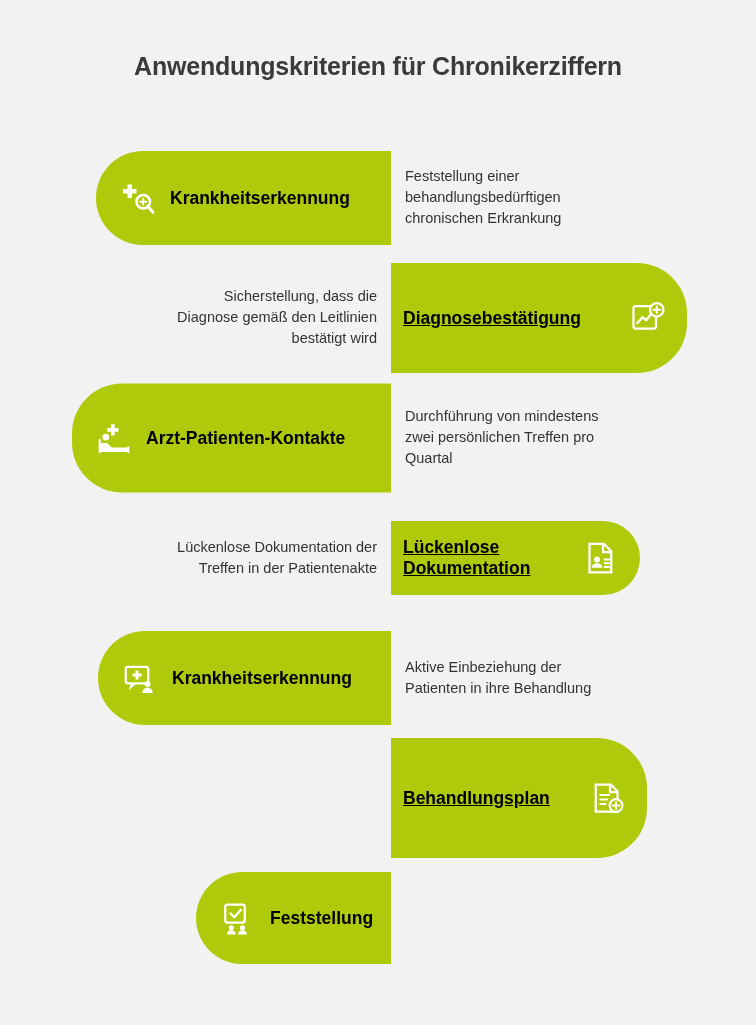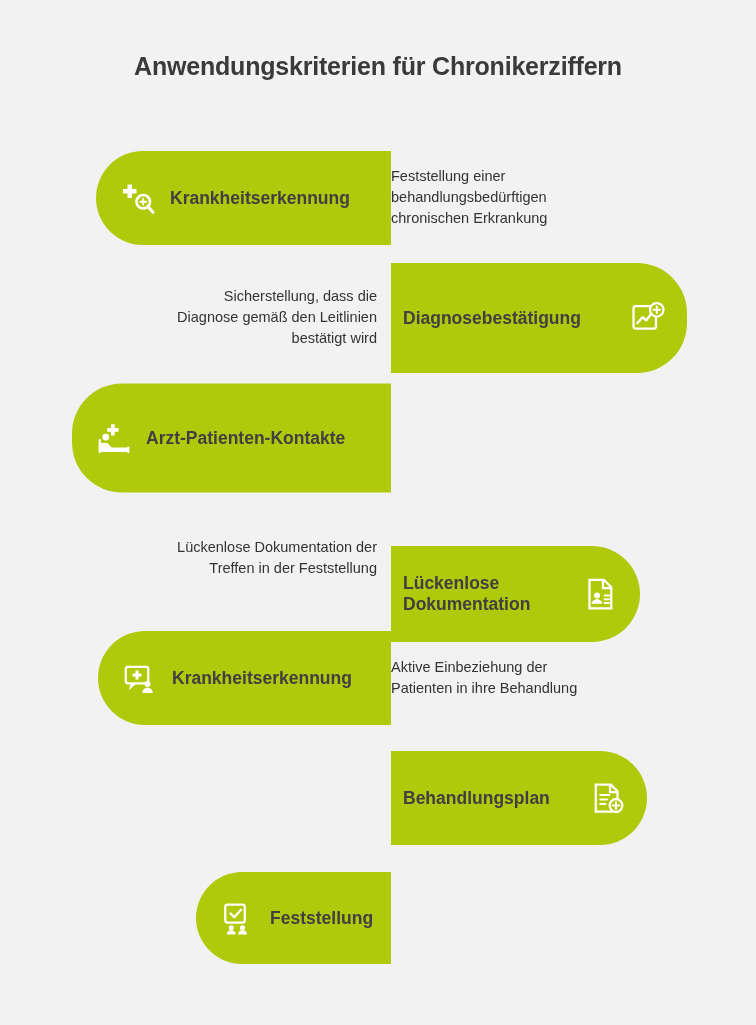--- a/index.html
+++ b/index.html
@@ -59,25 +59,26 @@
     justify-content: flex-start;
   }
   
   .pill.right {
     left: 391px;
     border-radius: 0 50px 50px 0;
     padding-right: 22px;
     padding-left: 12px;
     justify-content: flex-start;
     flex-direction: row-reverse;
+    text-decoration: underline;
   }
   .pill-label {
     font-size: 17.5px;
     font-weight: bold;
-    color: #404040;
+    color: #000000;
     line-height: 1.18;
   }
   .pill.left .pill-label {
     margin-left: 14px;
     text-align: left;
   }
   .pill.right .pill-label {
     margin-right: 14px;
     text-align: left;
     flex: 1;
@@ -90,21 +91,21 @@
   }
   .desc {
     position: absolute;
     font-size: 14.5px;
     color: #333333;
     line-height: 1.45;
     width: 200px;
   }
   
   .desc.r {
-    left: 391px;
+    left: 405px;
     text-align: left;
   }
   
   .desc.l {
     right: 379px;
     text-align: right;
   }
 
   
   .mid { top: 50%; transform: translateY(-50%); }
@@ -147,52 +148,53 @@
     <div class="row">
       <div class="pill left mid" style="height:109px;width:319px;">
         <svg class="pill-icon" viewBox="0 0 48 48">
           <path d="M20 5h5v5h5v5h-5v5h-5v-5h-5v-5h5z" fill="#ffffff"></path>
           <circle cx="13" cy="22" r="4.5" fill="#ffffff"></circle>
           <path d="M5 42v-12h10l6 6h22v6z" fill="#ffffff"></path>
           <path d="M5 42v-16M43 42v-6" stroke="#ffffff" stroke-width="3" stroke-linecap="round"></path>
         </svg>
         <span class="pill-label">Arzt-Patienten-Kontakte</span>
       </div>
-    </div>
-
-    <div class="row">
-      <div class="pill right mid" style="height:96px;width:249px;margin-top:36px;">
+      <div class="desc r mid">Durchführung von mindestens zwei persönlichen Treffen pro Quartal</div>
+    </div>
+
+    <div class="row">
+      <div class="pill right mid" style="height:74px;width:249px;">
         <svg class="pill-icon" viewBox="0 0 48 48">
           <path d="M10 5h19l10 10v28H10z" fill="none" stroke="#ffffff" stroke-width="3"></path>
           <path d="M28 5v11h11" fill="none" stroke="#ffffff" stroke-width="3"></path>
           <circle cx="20" cy="26" r="4" fill="#ffffff"></circle>
           <path d="M13 37c0-4 3.5-6 7-6s7 2 7 6z" fill="#ffffff"></path>
           <path d="M30 26h6M30 31h6M30 36h6" stroke="#ffffff" stroke-width="2.4" stroke-linecap="round"></path>
         </svg>
         <span class="pill-label">Lückenlose Dokumentation</span>
       </div>
-      <div class="desc l mid">Lückenlose Dokumentation der Treffen in der Feststellung</div>
+      <div class="desc l mid">Lückenlose Dokumentation der Treffen in der Patientenakte</div>
     </div>
 
     <div class="row">
       <div class="pill left mid" style="height:94px;width:293px;">
         <svg class="pill-icon" viewBox="0 0 48 48">
           <rect x="5" y="9" width="30" height="22" rx="3" fill="none" stroke="#ffffff" stroke-width="3"></rect>
           <path d="M12 31l-3 9 11-9z" fill="#ffffff"></path>
           <path d="M18 14h4v4h4v4h-4v4h-4v-4h-4v-4h4z" fill="#ffffff"></path>
           <circle cx="34" cy="32" r="4" fill="#ffffff"></circle>
           <path d="M27 44c0-4 3-7 7-7s7 3 7 7z" fill="#ffffff"></path>
         </svg>
         <span class="pill-label">Krankheitserkennung</span>
       </div>
       <div class="desc r mid">Aktive Einbeziehung der Patienten in ihre Behandlung</div>
     </div>
 
     <div class="row">
-      <div class="pill right mid" style="height:94px;width:256px;gap:20px;">
+      <div class="pill right mid" style="height:120px;width:256px;gap:20px;">
         <svg class="pill-icon" viewBox="0 0 48 48">
           <path d="M9 6h20l9 9v27H9z" fill="none" stroke="#ffffff" stroke-width="3"></path>
           <path d="M28 6v10h10" fill="none" stroke="#ffffff" stroke-width="3"></path>
           <path d="M15 20h12M15 26h9M15 32h7" stroke="#ffffff" stroke-width="2.6" stroke-linecap="round"></path>
           <circle cx="36" cy="34" r="8.5" fill="#afca0b" stroke="#ffffff" stroke-width="3"></circle>
           <path d="M31.5 34h9M36 29.5v9" stroke="#ffffff" stroke-width="2.6" stroke-linecap="round"></path>
         </svg>
         <span class="pill-label">Behandlungsplan</span>
       </div>
     </div>

